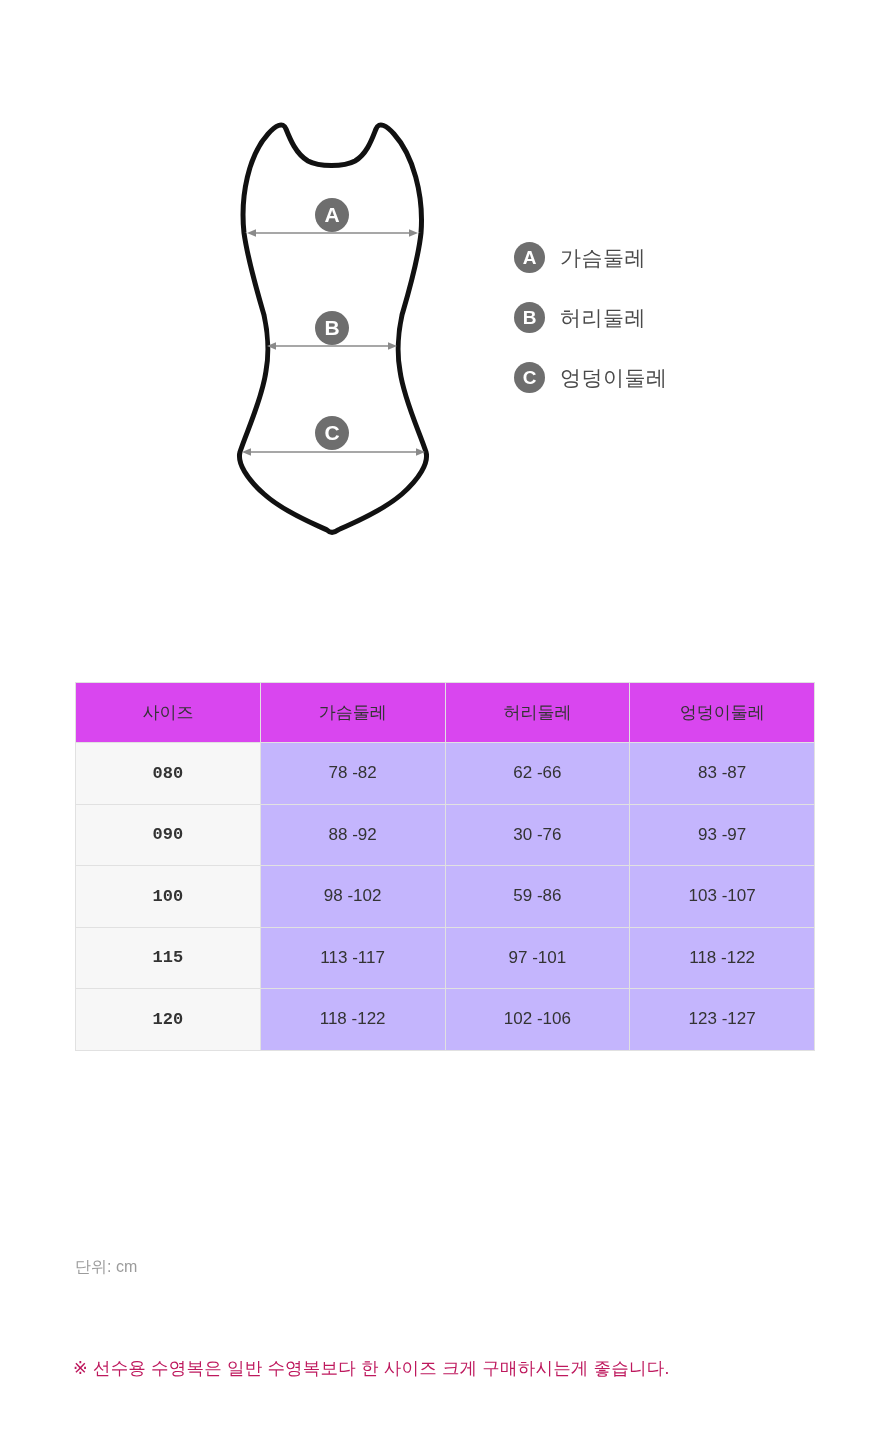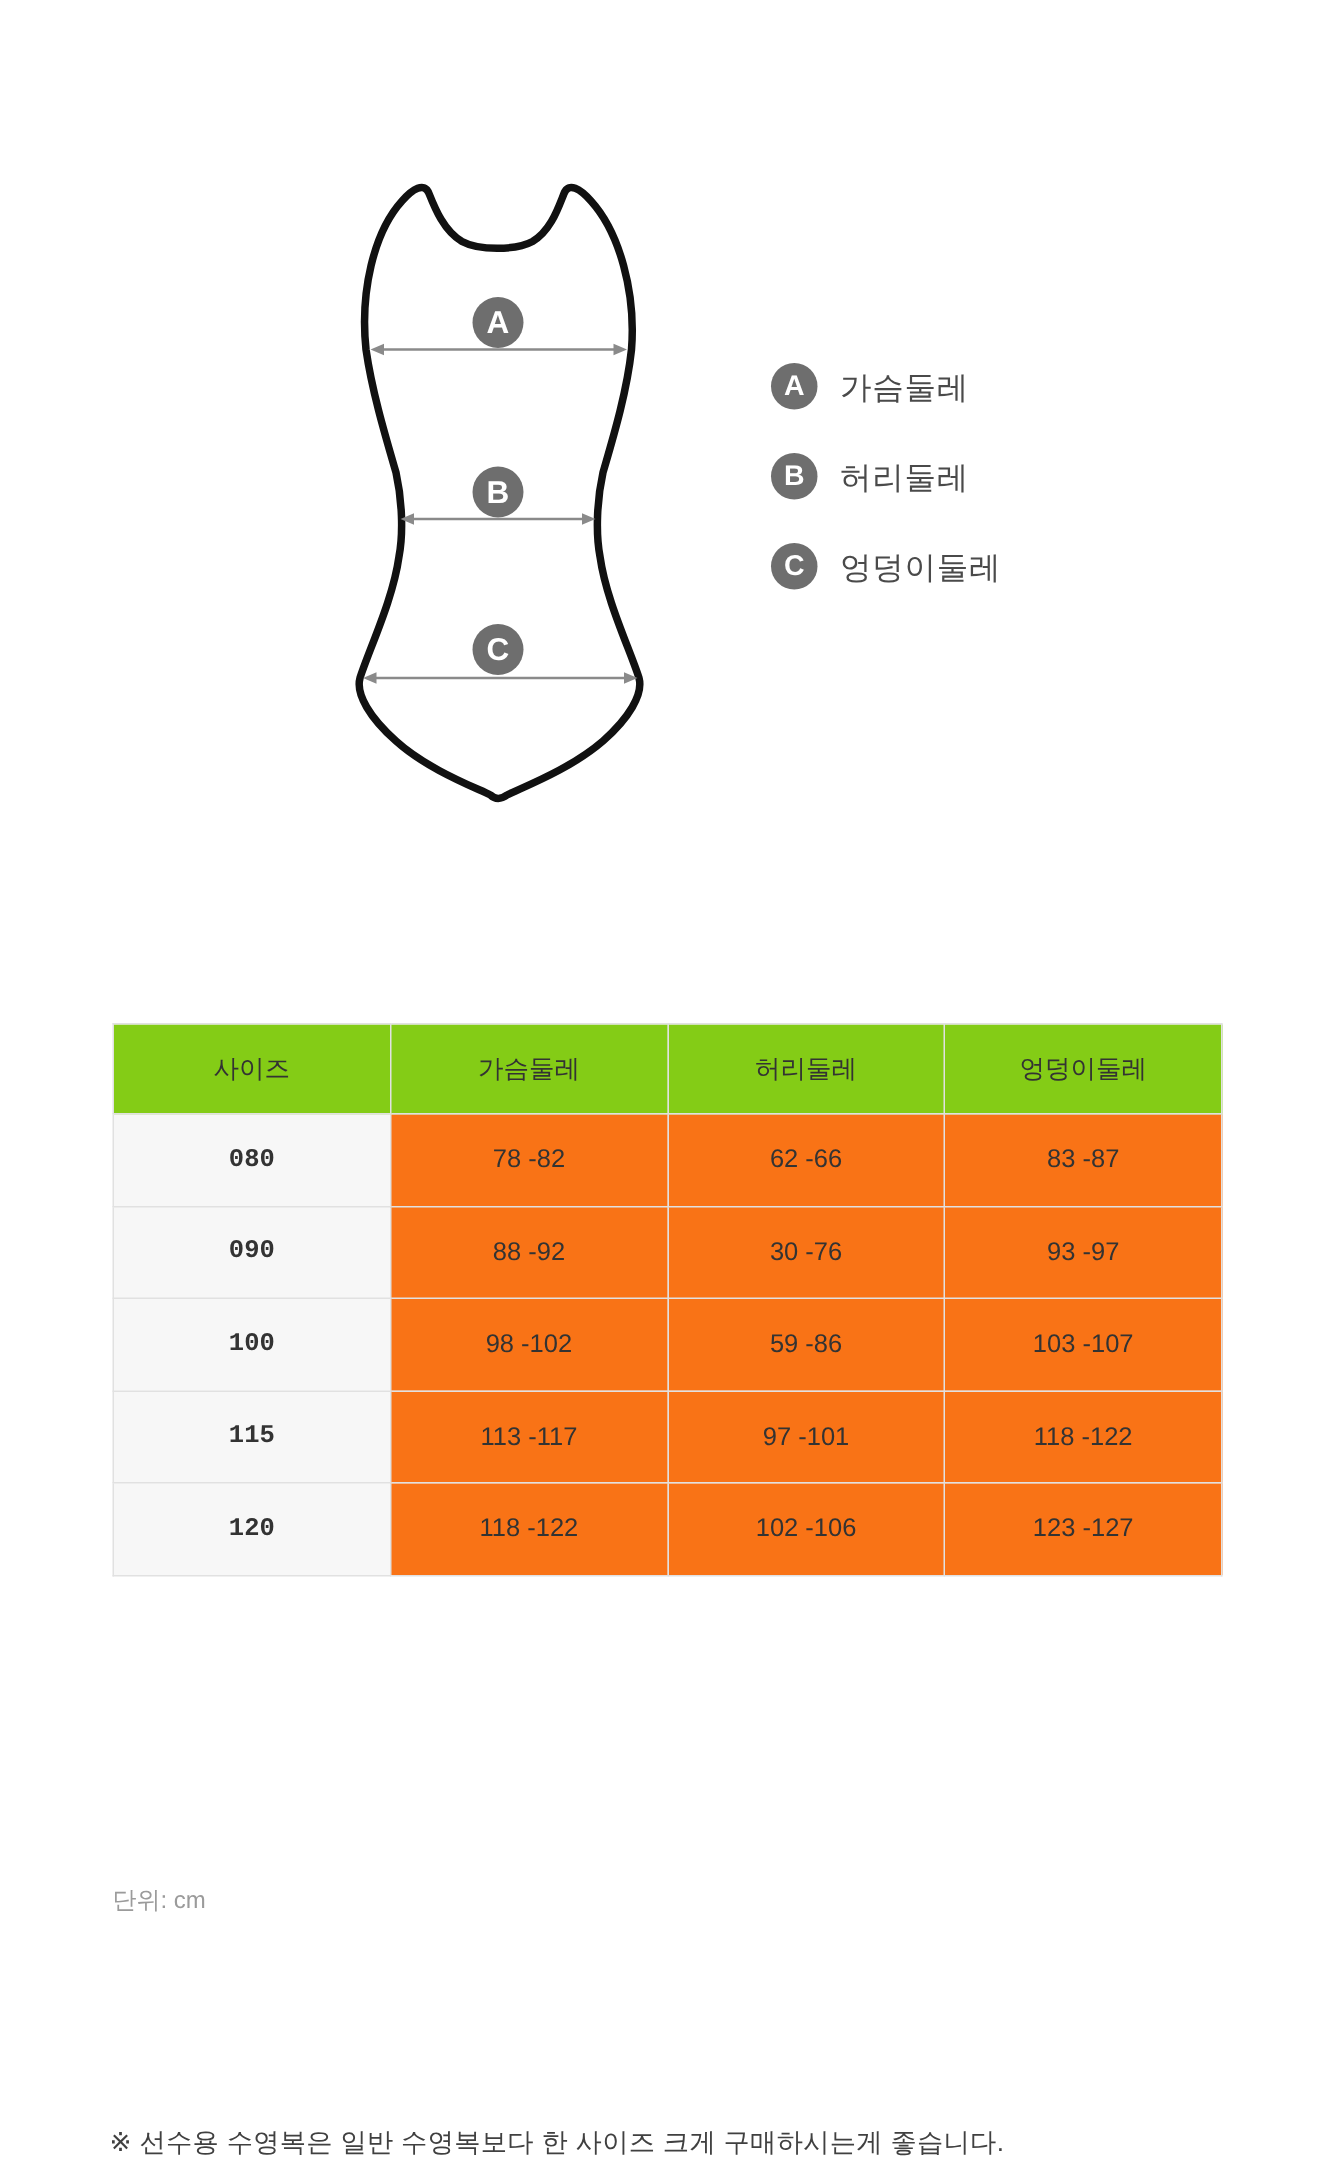--- a/index.html
+++ b/index.html
@@ -69,48 +69,48 @@
   }
   .size-table th, .size-table td {
     border: 1px solid #e1e1e1;
     text-align: center;
     vertical-align: middle;
     font-size: 17px;
     color: #333333;
   }
   .size-table th {
     height: 60px;
-    background: #84cc16;
+    background: #d946ef;
     font-weight: 500;
   }
   .size-table td {
     height: 61.5px;
-    background: #f97316;
+    background: #c4b5fd;
     font-weight: 400;
   }
   .size-table td.size-col {
     background: #f7f7f7;
     font-weight: 700;
     font-family: Liberation Mono, monospace;
   }
 
   
   .unit-label {
     position: absolute;
     left: 75px;
     top: 1257px;
     font-size: 16px;
     color: #9b9b9b;
   }
   .purchase-note {
     position: absolute;
     left: 73px;
-    top: 1416px;
+    top: 1356px;
     font-size: 17.5px;
-    color: #404040;
+    color: #be185d;
     letter-spacing: 0.2px;
   }
 </style>
 </head>
 <body>
 
 <div class="page">
 
   <svg class="suit-svg" viewBox="0 0 220 445">
     <path d="M 22 130

